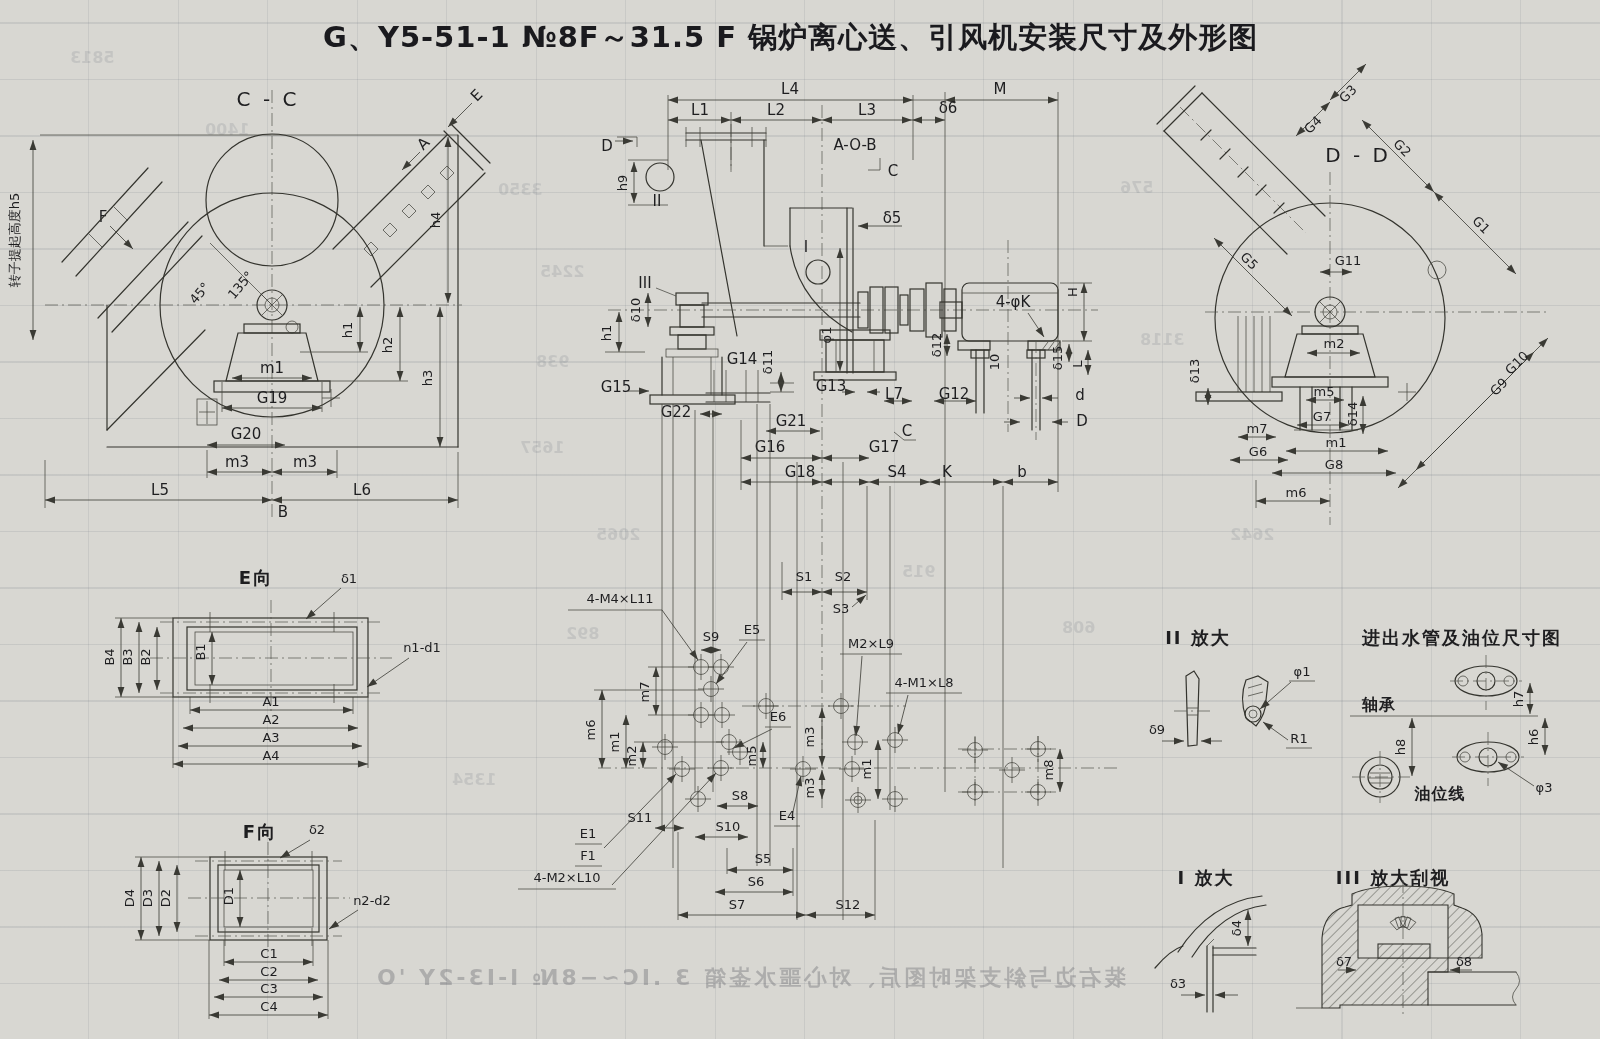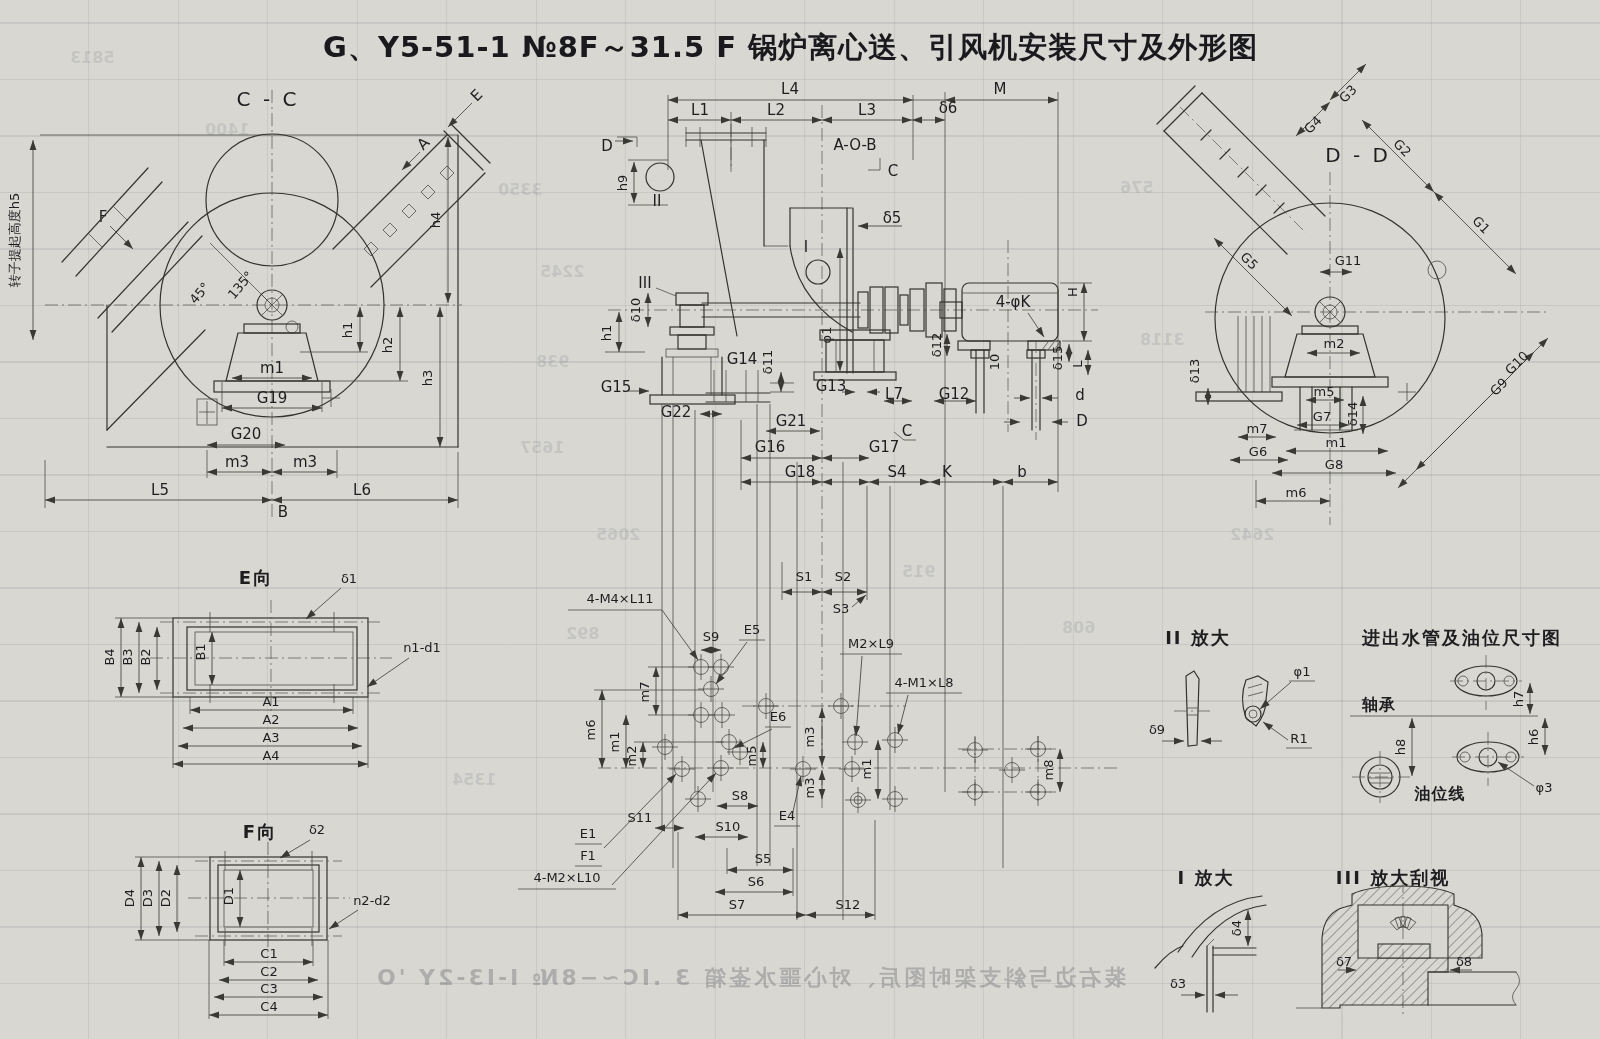--- a/index.html
+++ b/index.html
@@ -2,21 +2,21 @@
 <html><head>
 <meta charset="utf-8">
 <style>
   html,body{margin:0;padding:0;background:#bdbcb8}
   .page{position:relative;width:1600px;height:1039px;background:#d8d7d2;overflow:hidden;
         font-family:"DejaVu Sans",sans-serif}
   .page::before{content:"";position:absolute;inset:0;z-index:0;
     background:
       repeating-linear-gradient(0deg, transparent 0 55px, rgba(110,118,128,.16) 55px 56.5px),
       repeating-linear-gradient(90deg, transparent 0 88px, rgba(110,118,128,.14) 88px 89.5px);}
-  .title{position:absolute;z-index:3;top:28px;left:50%;transform:translateX(-51%);
+  .title{position:absolute;z-index:3;top:18px;left:50%;transform:translateX(-51%);
          font-size:29px;font-weight:bold;color:#1a1a1e;letter-spacing:1px;white-space:nowrap}
   .ghost{position:absolute;z-index:1;color:#4e5a6a;opacity:.14;font-size:16px;
          transform:scaleX(-1);white-space:nowrap;font-weight:bold}
   .bleedline{position:absolute;z-index:1;top:963px;left:330px;width:840px;text-align:center;
          transform:scaleX(-1);opacity:.30;font-size:22px;color:#4e4e58;letter-spacing:3px;font-weight:bold}
   svg.draw{position:absolute;inset:0;z-index:2}
   svg .s{stroke:#34342e;stroke-width:1.2;fill:none;stroke-linecap:round}
   svg .t{stroke:#45453f;stroke-width:.75;fill:none}
   svg .cl{stroke:#55554e;stroke-width:.7;fill:none;stroke-dasharray:13 4 2 4}
   svg .d{stroke:#3a3a34;stroke-width:.8;fill:none;marker-start:url(#ar);marker-end:url(#ar)}

